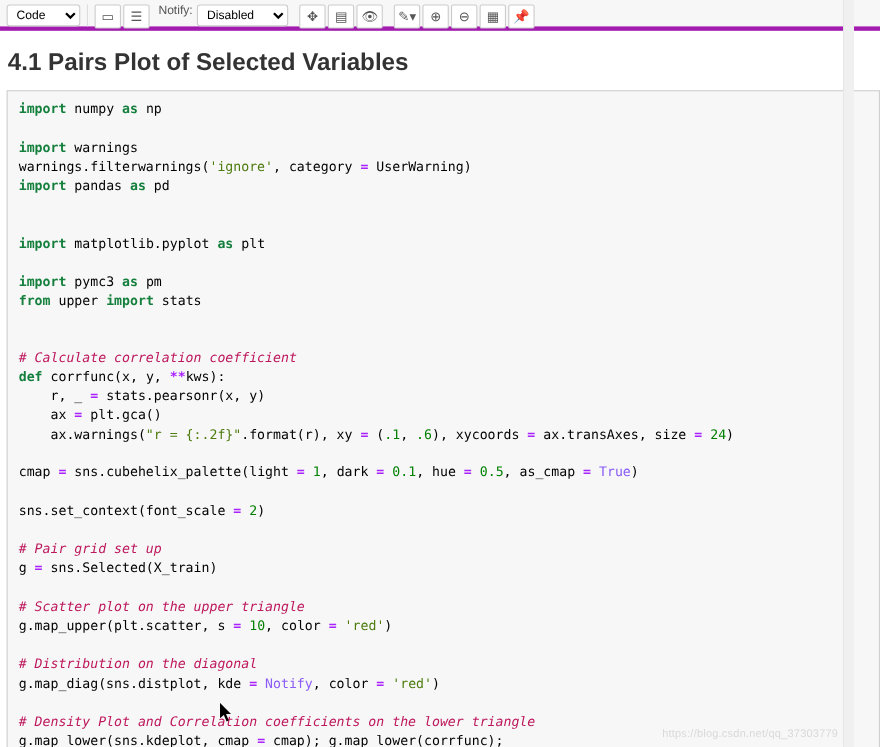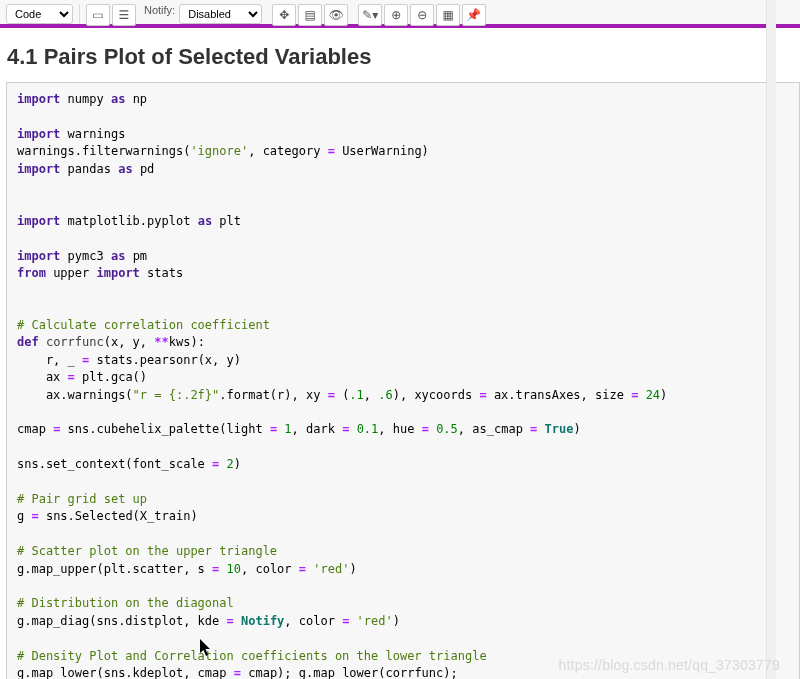--- a/index.html
+++ b/index.html
@@ -15,36 +15,36 @@
 
 
 h2.sect { font-size: 22px; font-weight: 700; margin: 16px 0 12px 7px; }
 
 
 .cell { display:flex; }
 .prompt { width: 6px; flex:none; }
 .input-area { flex:1; border: 1px solid #cfcfcf; background: #f7f7f7; padding: 8px 10px; font-family: Menlo, Consolas, monospace; font-size: 12px; line-height: 1.45; white-space: pre; color:#000; overflow:auto; }
 
 
-.kw { color: #4c1d95; font-weight: bold; }
+.kw { color: #15803d; font-weight: bold; }
 .op { color: #aa22ff; font-weight: bold; }
-.fn { color: #404040; }
+.fn { color: #000000; }
 .str { color:#4d7c0f; }
 .num { color: #008000; }
-.cm { color: #4d7c0f; }
-.bn { color:#0f766e; font-weight:bold; }
+.cm { color: #be185d; font-style: italic; }
+.bn { color:#8b5cf6; font-weight:normal; }
 
 
 .rightscroll { position:fixed; right:24px; top:0; bottom:0; width:10px; background:#f0f0f0; border-left:1px solid #e3e3e3; }
 
 
 .cursor { position:absolute; width:14px; height:18px; }
 
 
-.wm { position:fixed; right:20px; bottom:6px; font-size:14px; color:#d9d9d9; letter-spacing:0.2px; }
+.wm { position:fixed; right:38px; bottom:6px; font-size:10px; color:#d9d9d9; letter-spacing:0.2px; }
 </style>
 </head>
 <body>
 
 <div class="toolbar">
   <select>
     <option>Code</option>
   </select>
   <div class="sep"></div>
   <div class="btn">▭</div>

